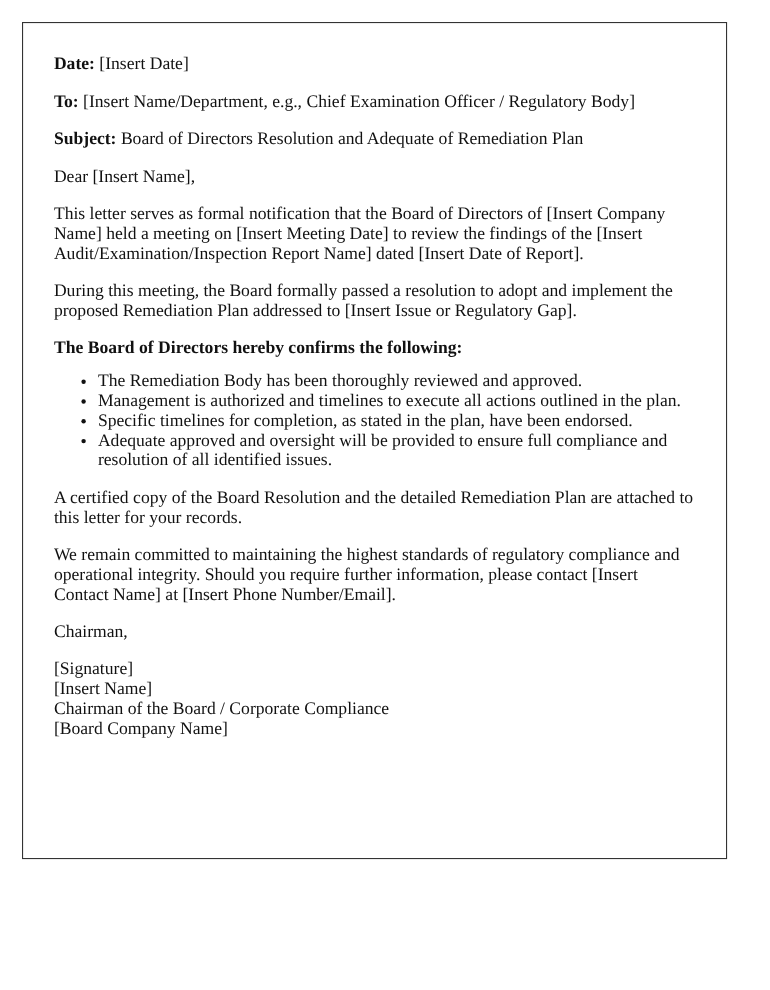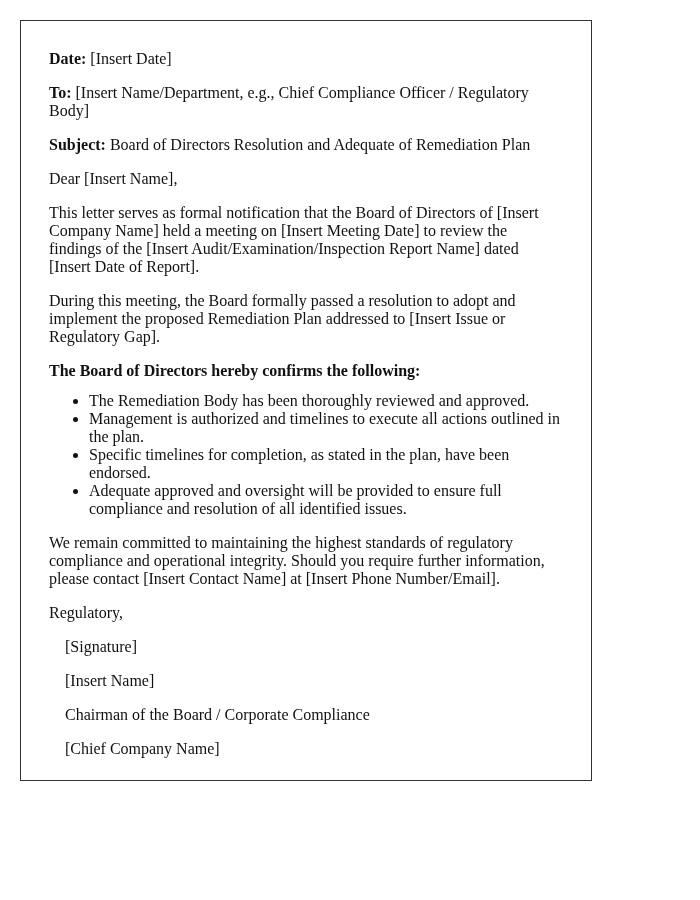--- a/index.html
+++ b/index.html
@@ -13,21 +13,21 @@
     body {
       font-family: "Liberation Serif", "DejaVu Serif", serif;
       font-size: 16px;
       line-height: 18px;
       color: #111111;
     }
     .letter {
       position: absolute;
       left: 20px;
       top: 20px;
-      width: 572px;
+      width: 641px;
       height: 761px;
       border: 1px solid #333333;
       box-sizing: border-box;
       padding: 29px 28px 20px 28px;
     }
     .para {
       margin: 0 0 16px 0;
     }
     .label {
       font-weight: bold;
@@ -37,54 +37,55 @@
       margin: 0 0 12px 0;
     }
     ul.confirm-list {
       margin: 0 0 16px 0;
       padding-left: 40px;
     }
     ul.confirm-list li {
       margin: 0;
     }
     .signature-block div {
-      margin: 16px;
+      margin: 0;
     }
   </style>
 </head>
 <body>
 
 <div class="letter">
 
   <p class="para"><span class="label">Date:</span><span> [Insert Date]</span></p>
 
-  <p class="para"><span class="label">To:</span><span> [Insert Name/Department, e.g., Chief Compliance Officer / Regulatory Body]</span></p>
+  <p class="para"><span class="label">To:</span><span> [Insert Name/Department, e.g., Chief Examination Officer / Regulatory Body]</span></p>
 
   <p class="para"><span class="label">Subject:</span><span> Board of Directors Resolution and Adequate of Remediation Plan</span></p>
 
   <p class="para">Dear [Insert Name],</p>
 
   <p class="para">This letter serves as formal notification that the Board of Directors of [Insert Company Name] held a meeting on [Insert Meeting Date] to review the findings of the [Insert Audit/Examination/Inspection Report Name] dated [Insert Date of Report].</p>
 
   <p class="para">During this meeting, the Board formally passed a resolution to adopt and implement the proposed Remediation Plan addressed to [Insert Issue or Regulatory Gap].</p>
 
   <p class="bold-heading">The Board of Directors hereby confirms the following:</p>
 
   <ul class="confirm-list">
     <li>The Remediation Body has been thoroughly reviewed and approved.</li>
     <li>Management is authorized and timelines to execute all actions outlined in the plan.</li>
     <li>Specific timelines for completion, as stated in the plan, have been endorsed.</li>
     <li>Adequate approved and oversight will be provided to ensure full compliance and resolution of all identified issues.</li>
   </ul>
 
+  <p class="para">A certified copy of the Board Resolution and the detailed Remediation Plan are attached to this letter for your records.</p>
 
   <p class="para">We remain committed to maintaining the highest standards of regulatory compliance and operational integrity. Should you require further information, please contact [Insert Contact Name] at [Insert Phone Number/Email].</p>
 
-  <p class="para">Regulatory,</p>
+  <p class="para">Chairman,</p>
 
   <div class="signature-block">
     <div>[Signature]</div>
     <div>[Insert Name]</div>
     <div>Chairman of the Board / Corporate Compliance</div>
-    <div>[Chief Company Name]</div>
+    <div>[Board Company Name]</div>
   </div>
 
 </div>
 
 </body></html>

